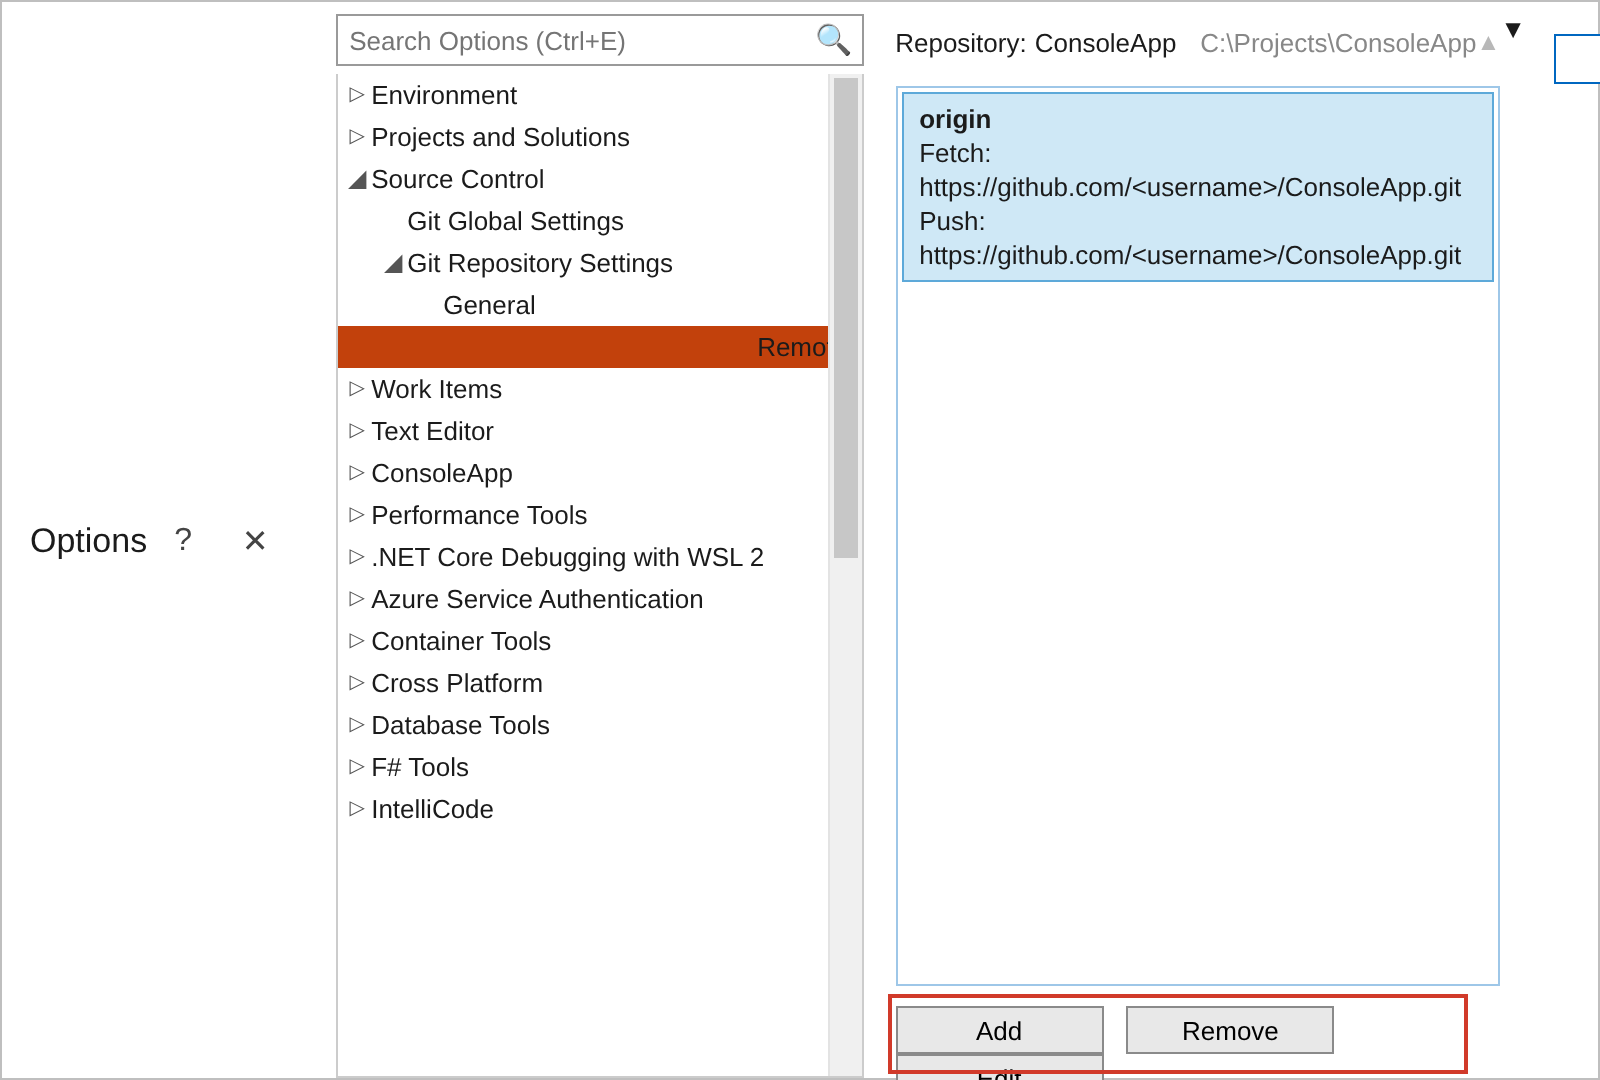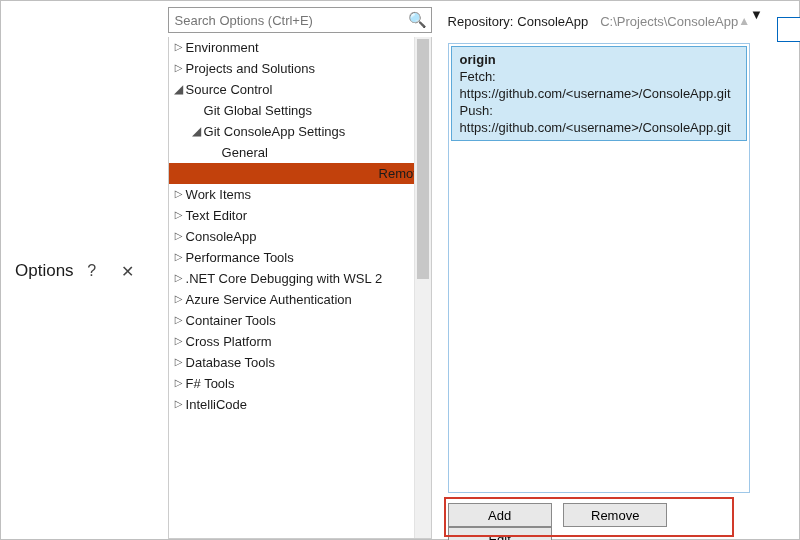--- a/index.html
+++ b/index.html
@@ -84,21 +84,21 @@
             <div class="row" style="padding-left: 4px;">
               <span class="arrow down">◢</span>
               <span class="label">Source Control</span>
             </div>
             <div class="row" style="padding-left: 22px;">
               <span class="arrow"></span>
               <span class="label">Git Global Settings</span>
             </div>
             <div class="row" style="padding-left: 22px;">
               <span class="arrow down">◢</span>
-              <span class="label">Git ConsoleApp Settings</span>
+              <span class="label">Git Repository Settings</span>
             </div>
             <div class="row" style="padding-left: 40px;">
               <span class="arrow"></span>
               <span class="label">General</span>
             </div>
             <div class="row selected" style="padding-left: 40px;">
               <span class="arrow"></span>
               <span class="label">Remotes</span>
             </div>
             <div class="row" style="padding-left: 4px;">

